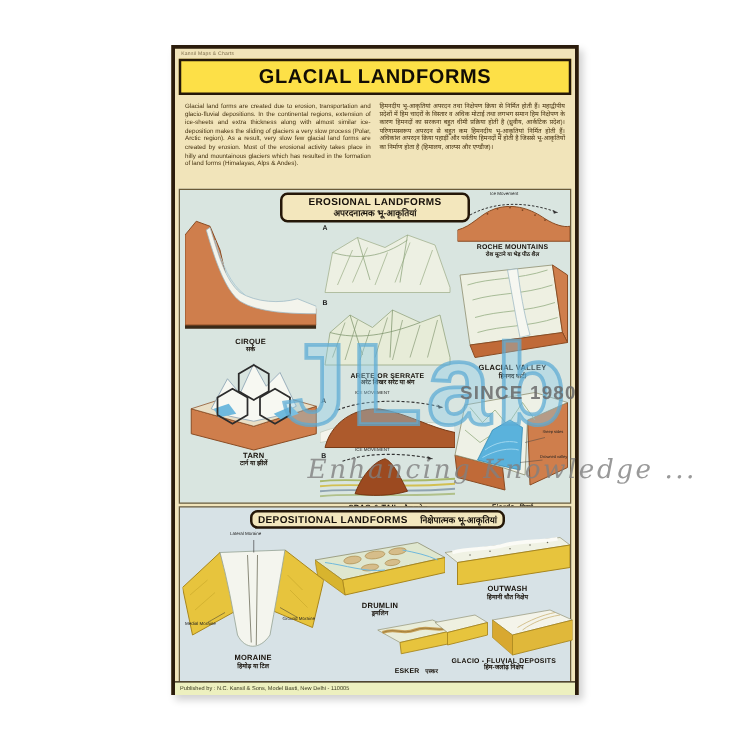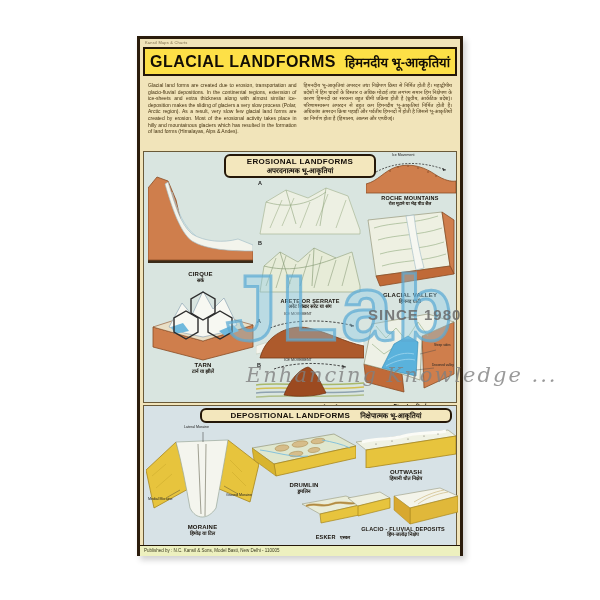--- a/index.html
+++ b/index.html
@@ -16,21 +16,21 @@
   .intro{left:3px;right:3px;top:40px;height:70px;display:flex;gap:7px;padding:3px 5px;box-sizing:border-box;}
   .intro p{margin:0;flex:1;font-size:5px;line-height:1.32;text-align:justify;color:#43300f;}
   .section{left:3px;right:3px;box-sizing:border-box;border:1px solid #6a5a38;}
   .sec-ero{top:112px;height:252px;background:#d9e5e0;}
   .sec-dep{top:366px;height:141px;background:#d7e2e6;}
   .banner{border:2px solid #241708;background:#f3e7bd;border-radius:6px;text-align:center;
           box-sizing:border-box;padding:1px 16px;}
   .banner .b-en{font-size:8px;font-weight:bold;color:#16100a;letter-spacing:0.3px;white-space:nowrap;}
   .banner .b-hi{font-size:7px;font-weight:bold;color:#16100a;white-space:nowrap;}
   .banner-ero{left:50%;transform:translateX(-50%);top:2px;width:152px;}
-  .banner-dep{left:56px;top:2px;width:252px;display:flex;align-items:center;justify-content:center;gap:10px;}
+  .banner-dep{left:56px;top:2px;width:204px;display:flex;align-items:center;justify-content:center;gap:10px;}
   .lbl{text-align:center;line-height:1.15;}
   .lbl-en{font-size:6px;font-weight:bold;color:#17110a;letter-spacing:0.2px;white-space:nowrap;}
   .lbl-hi{font-size:5px;font-weight:bold;color:#17110a;white-space:nowrap;}
   .mini{font-size:3.6px;color:#222;line-height:1.1;text-align:center;white-space:nowrap;}
   .marker{font-size:5.5px;font-weight:bold;color:#222;}
   .publisher{left:0;right:0;top:506px;height:11px;background:#edf0bf;border-top:1.5px solid #241708;
              font-size:4.5px;color:#3a3a20;padding:2px 0 0 4px;box-sizing:border-box;white-space:nowrap;}
   .wm-logo{left:226px;top:262px;font-size:92px;font-weight:bold;line-height:1;
            color:rgba(140,202,232,0.38);-webkit-text-stroke:3px rgba(92,170,212,0.72);
            letter-spacing:4px;pointer-events:none;}
@@ -44,21 +44,20 @@
 </head>
 <body>
 
 <div class="photo">
   <div class="chart">
 
     <div class="abs top-note">Kansil Maps &amp; Charts</div>
 
     <div class="abs title-box">
       <span class="title-en">GLACIAL LANDFORMS</span>
-      <span class="title-hi">हिमनदीय भू-आकृतियां</span>
     </div>
 
     <div class="abs intro">
       <p>Glacial land forms are created due to erosion, transportation and glacio-fluvial depositions. In the continental regions, extension of ice-sheets and extra thickness along with almost similar ice-deposition makes the sliding of glaciers a very slow process (Polar, Arctic region). As a result, very slow few glacial land forms are created by erosion. Most of the erosional activity takes place in hilly and mountainous glaciers which has resulted in the formation of land forms (Himalayas, Alps &amp; Andes).</p>
       <p>हिमनदीय भू-आकृतियां अपरदन तथा निक्षेपण क्रिया से निर्मित होती हैं। महाद्वीपीय प्रदेशों में हिम चादरों के विस्तार व अधिक मोटाई तथा लगभग समान हिम निक्षेपण के कारण हिमनदों का सरकना बहुत धीमी प्रक्रिया होती है (ध्रुवीय, आर्कटिक प्रदेश)। परिणामस्वरूप अपरदन से बहुत कम हिमनदीय भू-आकृतियां निर्मित होती हैं। अधिकांश अपरदन क्रिया पहाड़ी और पर्वतीय हिमनदों में होती है जिससे भू-आकृतियों का निर्माण होता है (हिमालय, आल्प्स और एण्डीज)।</p>
     </div>
 
     <div class="abs section sec-ero">
       <div class="abs banner banner-ero">
         <div class="b-en">EROSIONAL LANDFORMS</div>

